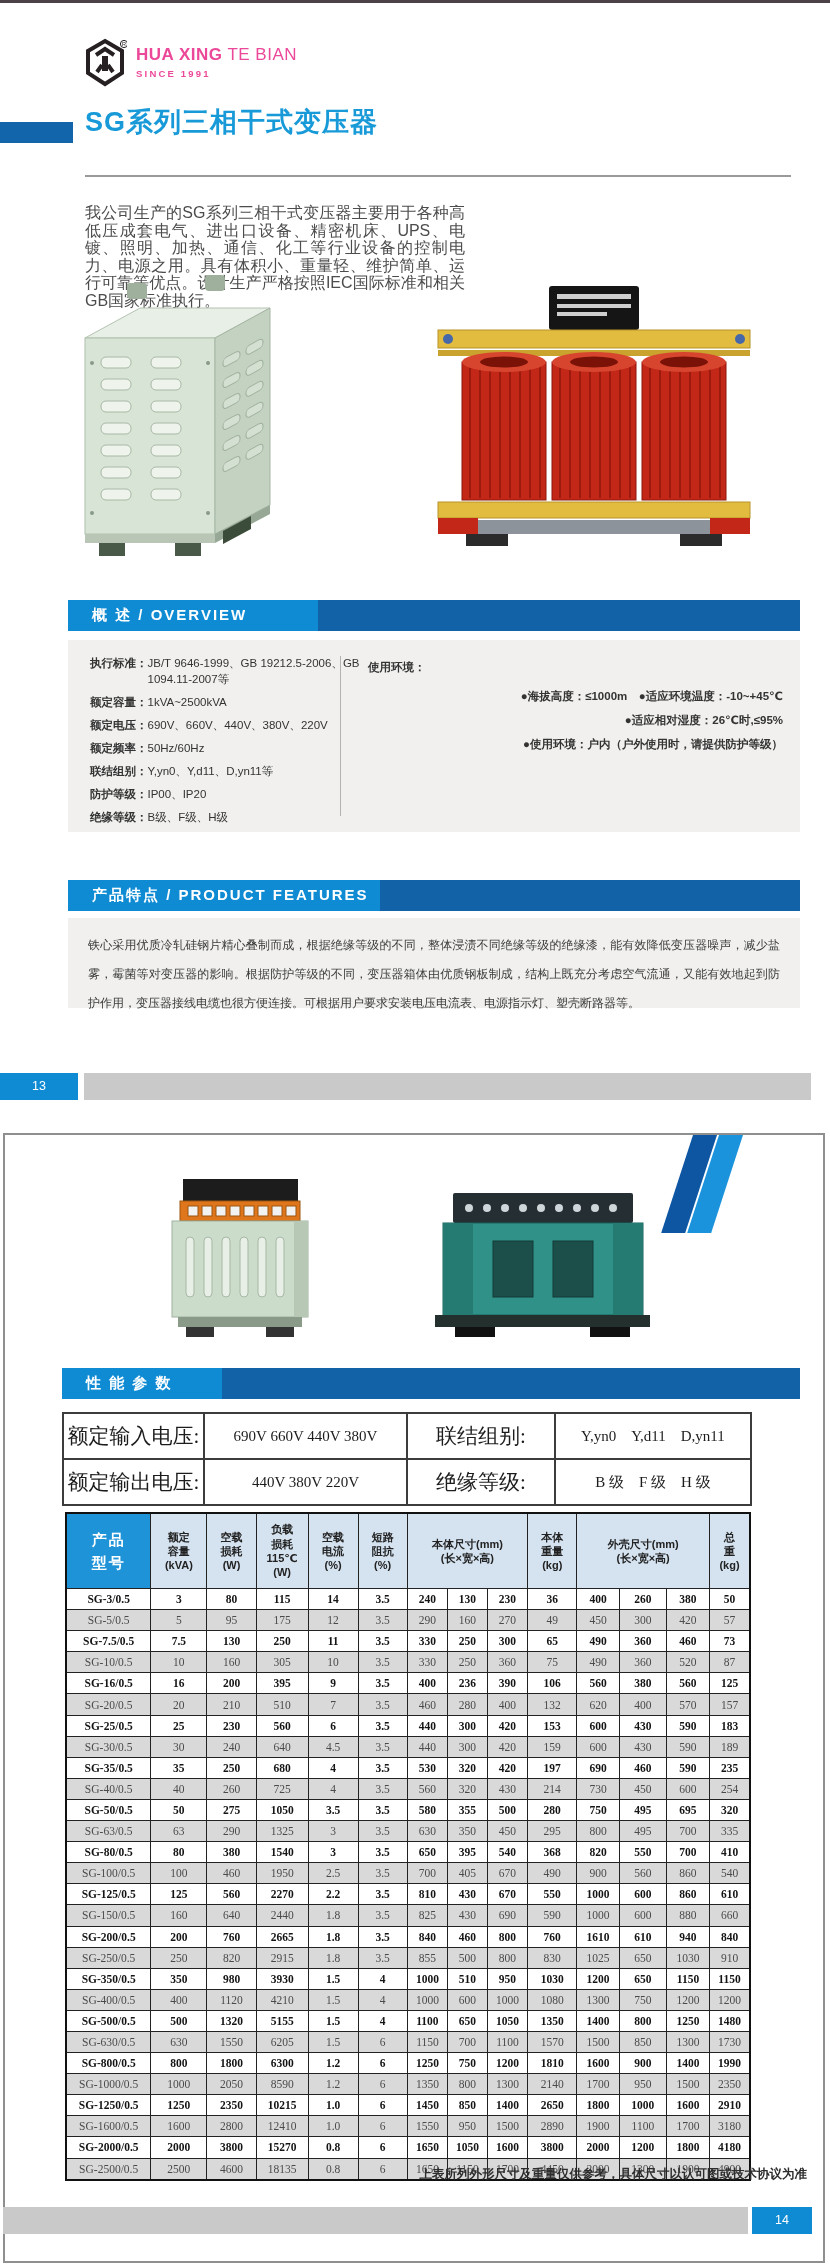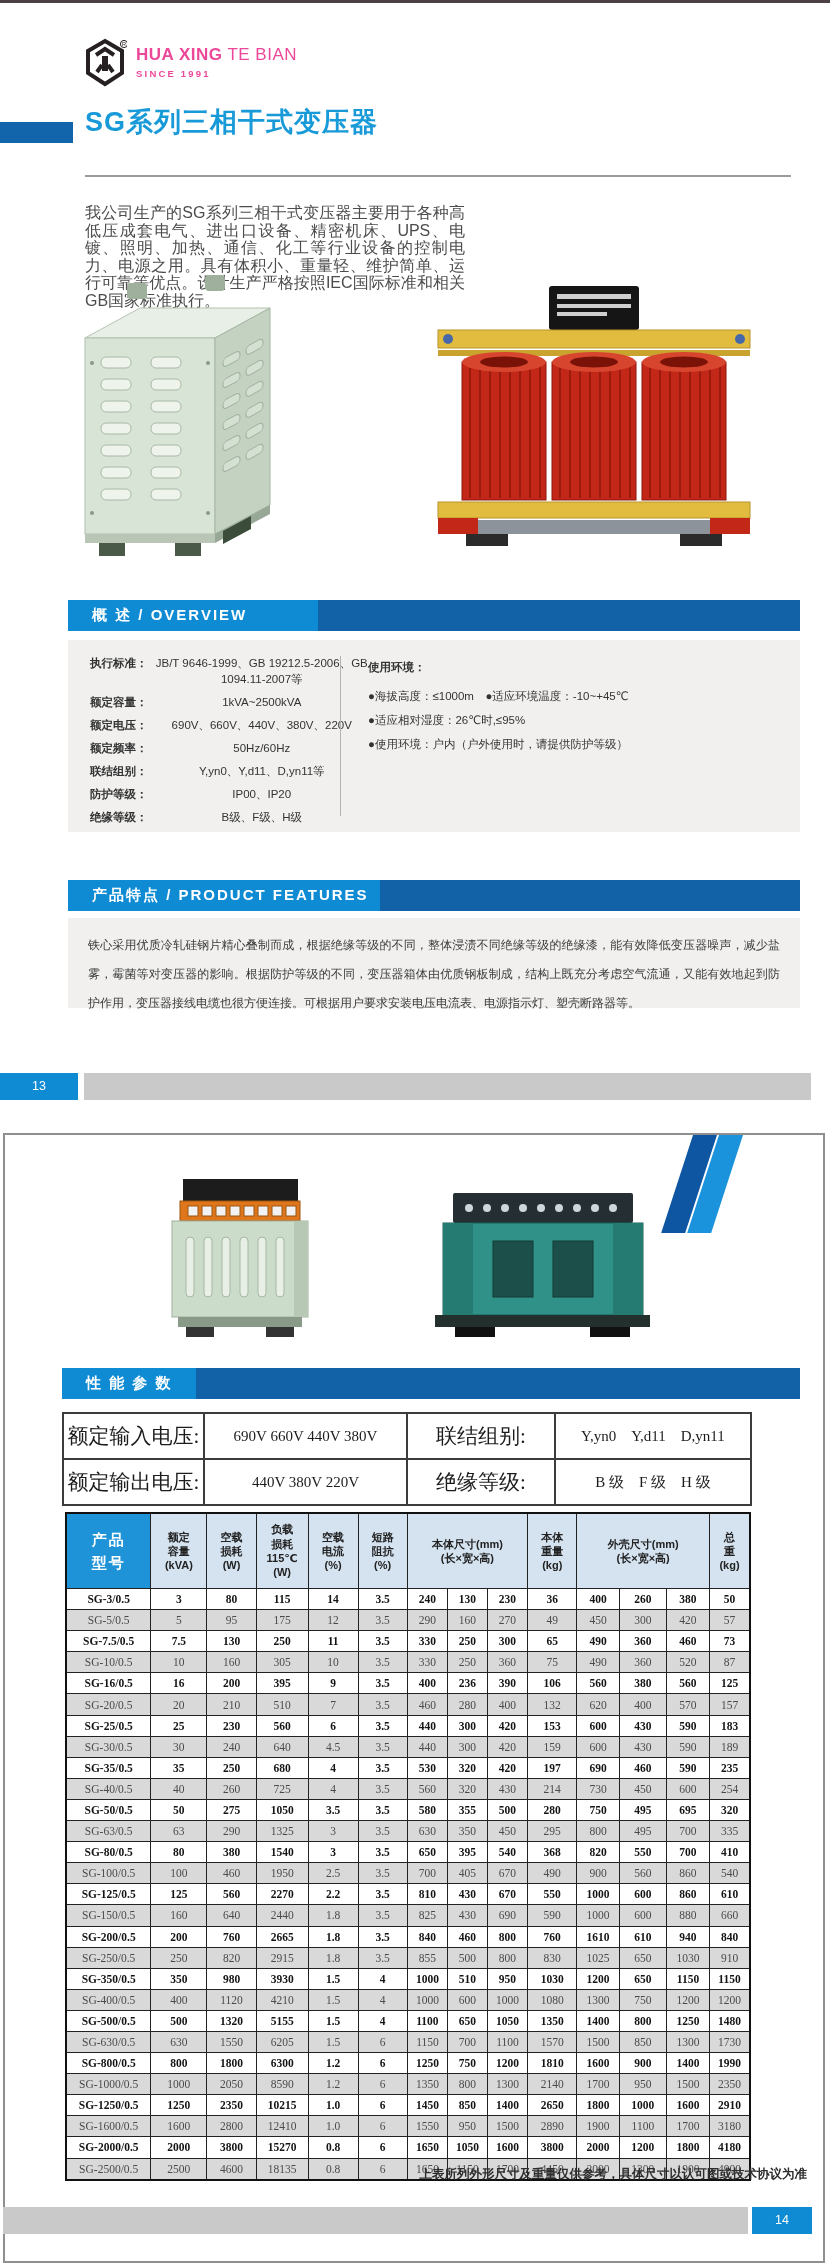--- a/index.html
+++ b/index.html
@@ -28,32 +28,32 @@
 
   
   .bar{height:31px;background:#1262a8;}
   .bar-light{position:absolute;left:0;top:0;height:31px;background:#0f8bd4;display:flex;align-items:center;
              padding-left:24px;box-sizing:border-box;color:#fff;font-weight:bold;font-size:15px;letter-spacing:2px;white-space:nowrap;}
   #bar-overview{left:68px;top:600px;width:732px;}
   #bar-overview .bar-light{width:250px;}
   #bar-features{left:68px;top:880px;width:732px;}
   #bar-features .bar-light{width:312px;}
   #bar-params{left:62px;top:1368px;width:738px;}
-  #bar-params .bar-light{width:134px;}
+  #bar-params .bar-light{width:160px;}
 
   
   .ov-box{left:68px;top:640px;width:732px;height:192px;background:#f1f0ef;}
   .ov-left{position:absolute;left:22px;top:15px;width:286px;}
   .ov-row{display:flex;font-size:11.5px;line-height:16px;margin-bottom:7px;color:#333;}
   .ov-label{font-weight:bold;white-space:nowrap;}
-  .ov-value{flex:1;text-align:center;}
+  .ov-value{flex:1;}
   .ov-div{position:absolute;left:272px;top:16px;height:160px;width:1px;background:#b3b3b3;}
   .ov-right{position:absolute;left:300px;top:20px;width:415px;font-size:11.5px;color:#333;}
   .env-title{font-weight:bold;margin-bottom:9px;}
-  .env-item{font-weight:normal;line-height:24px;}
+  .env-item{font-weight:bold;line-height:24px;text-align:right;}
 
   
   .ft-box{left:68px;top:918px;width:732px;height:90px;background:#f1f0ef;}
   .ft-text{margin:13px 20px;font-size:12px;line-height:29px;color:#3c3c3c;text-align:justify;}
 
   
   .badge-blue{background:#0f8bd4;color:#fff;text-align:center;line-height:27px;font-size:12.5px;height:27px;}
   .badge-gray{background:#c9c9c9;height:27px;}
   #badge13-blue{left:0;top:1073px;width:78px;}
   #badge13-gray{left:84px;top:1073px;width:727px;}

